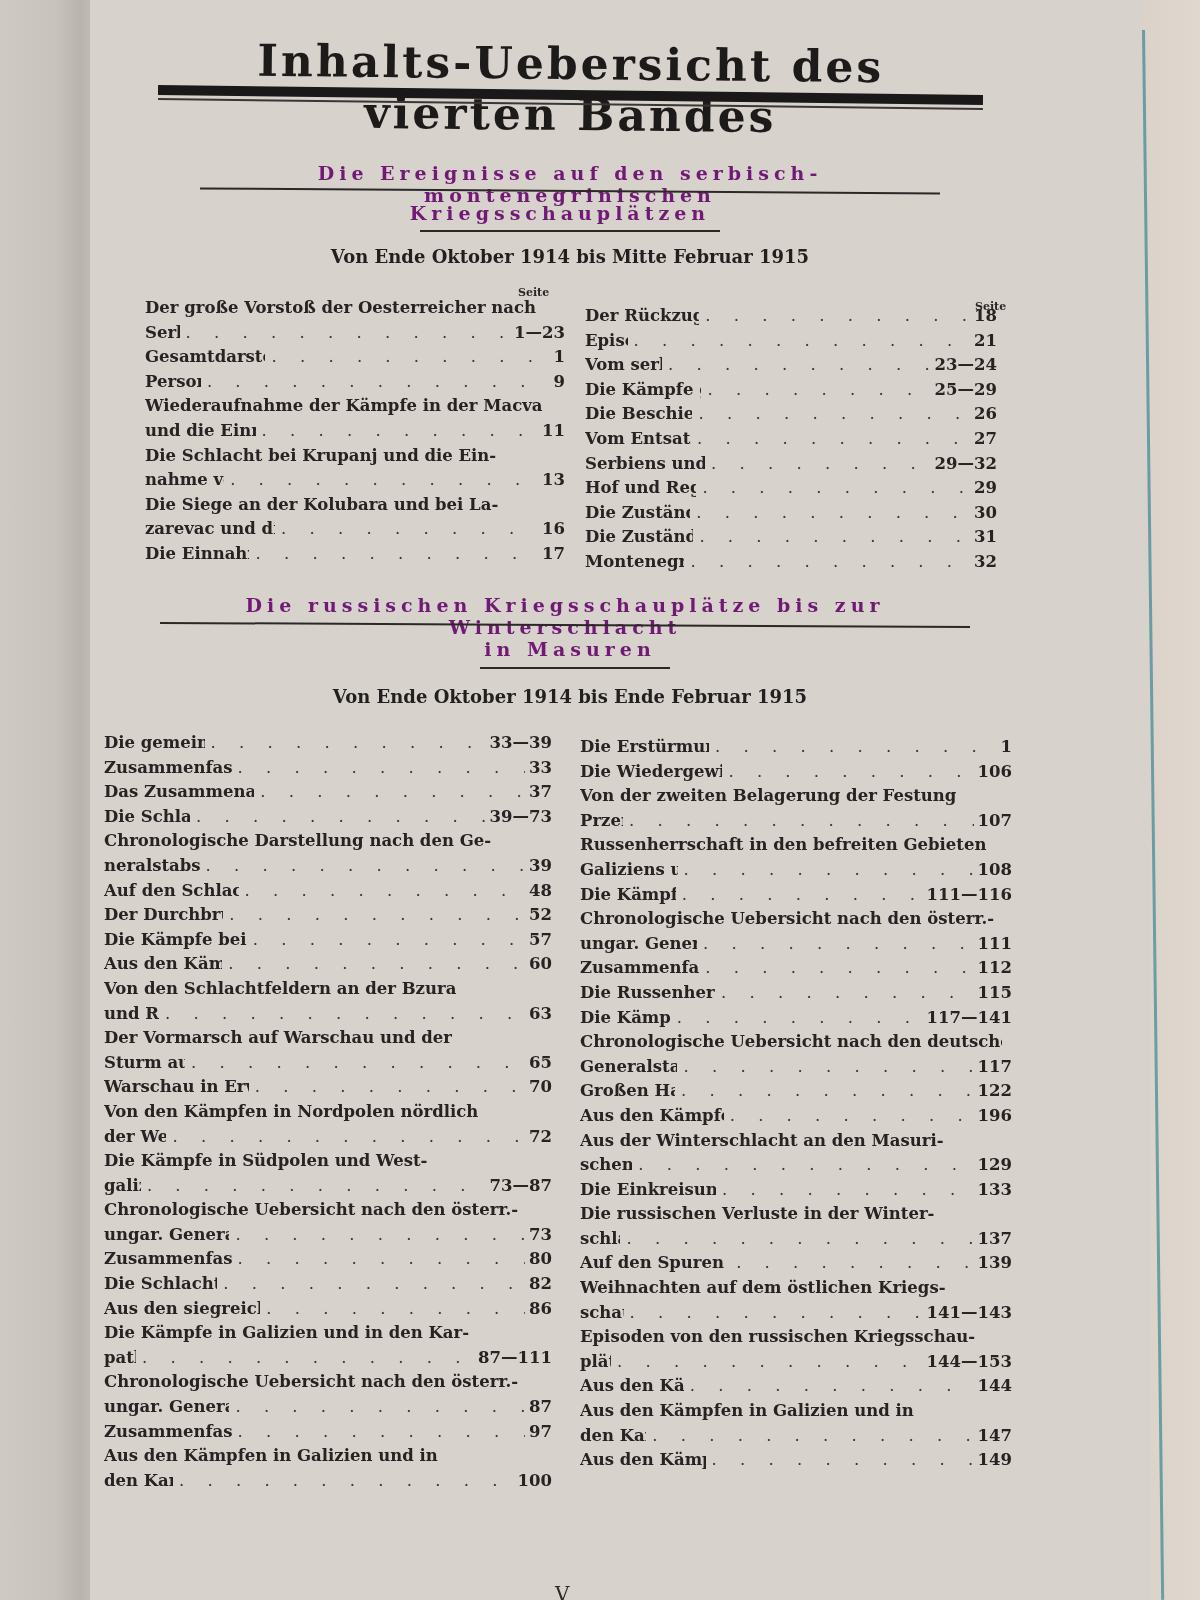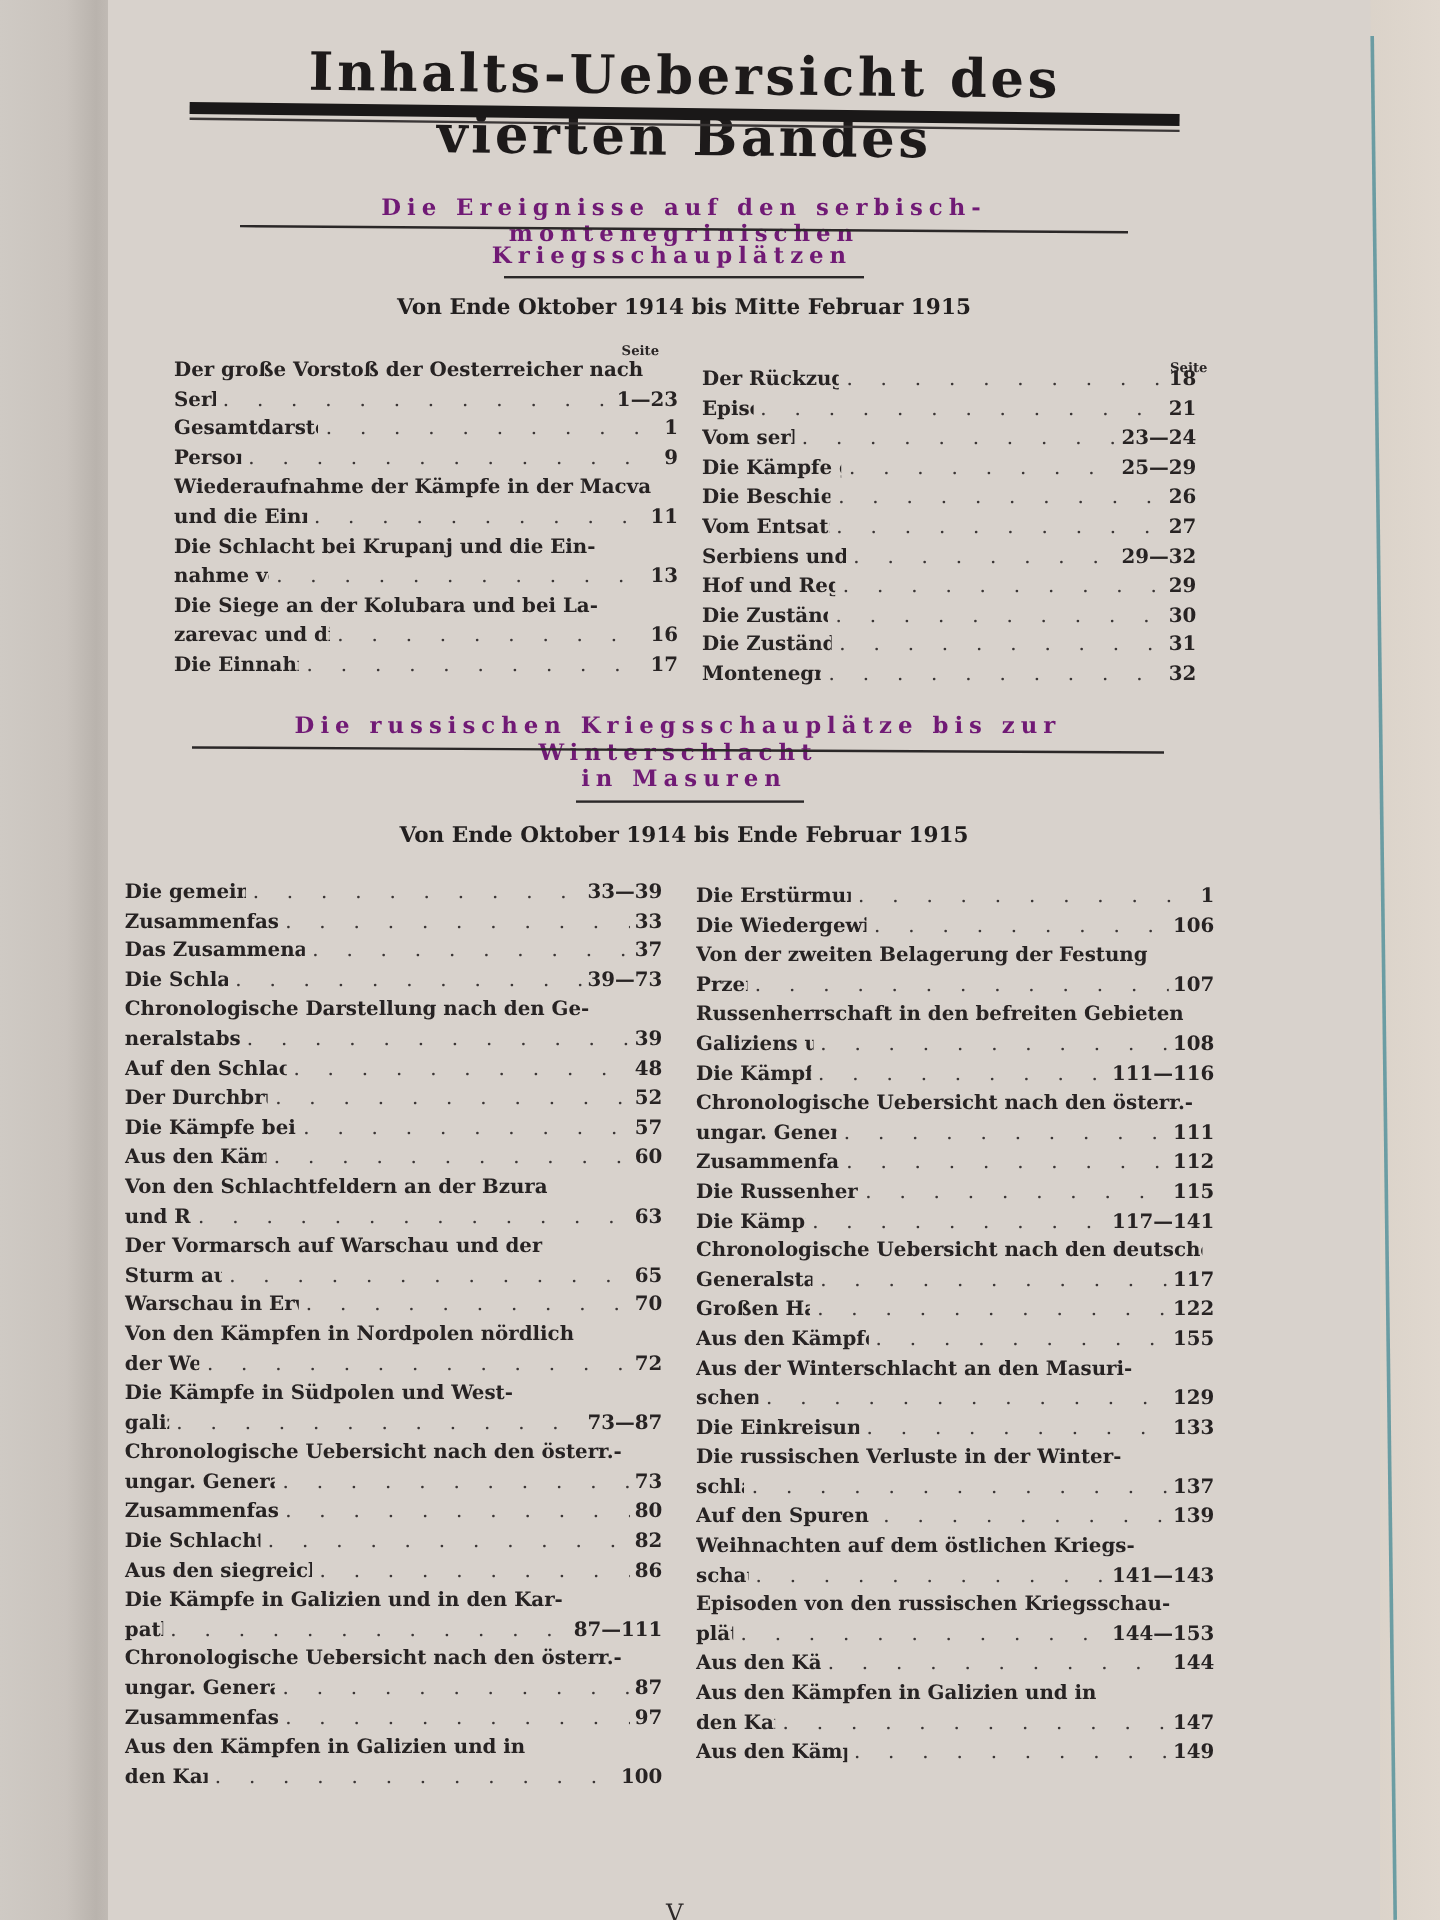--- a/index.html
+++ b/index.html
@@ -430,21 +430,21 @@
       <span class="p">117</span>
     </div>
     <div class="row">
       <span class="t">Großen Hauptquartiers</span>
       <span class="d">. . . . . . . . . . . . . . . . . . . . . . . .</span>
       <span class="p">122</span>
     </div>
     <div class="row">
       <span class="t">Aus den Kämpfen der Grenzschutztruppen</span>
       <span class="d">. . . . . . . . . . . . . . . . . . . . . . . .</span>
-      <span class="p">155</span>
+      <span class="p">196</span>
     </div>
     <div class="row">
       <span class="t">Aus der Winterschlacht an den Masuri-</span>
       <span class="d"></span>
       <span class="p"></span>
     </div>
     <div class="row">
       <span class="t">schen Seen</span>
       <span class="d">. . . . . . . . . . . . . . . . . . . . . . . .</span>
       <span class="p">129</span>

